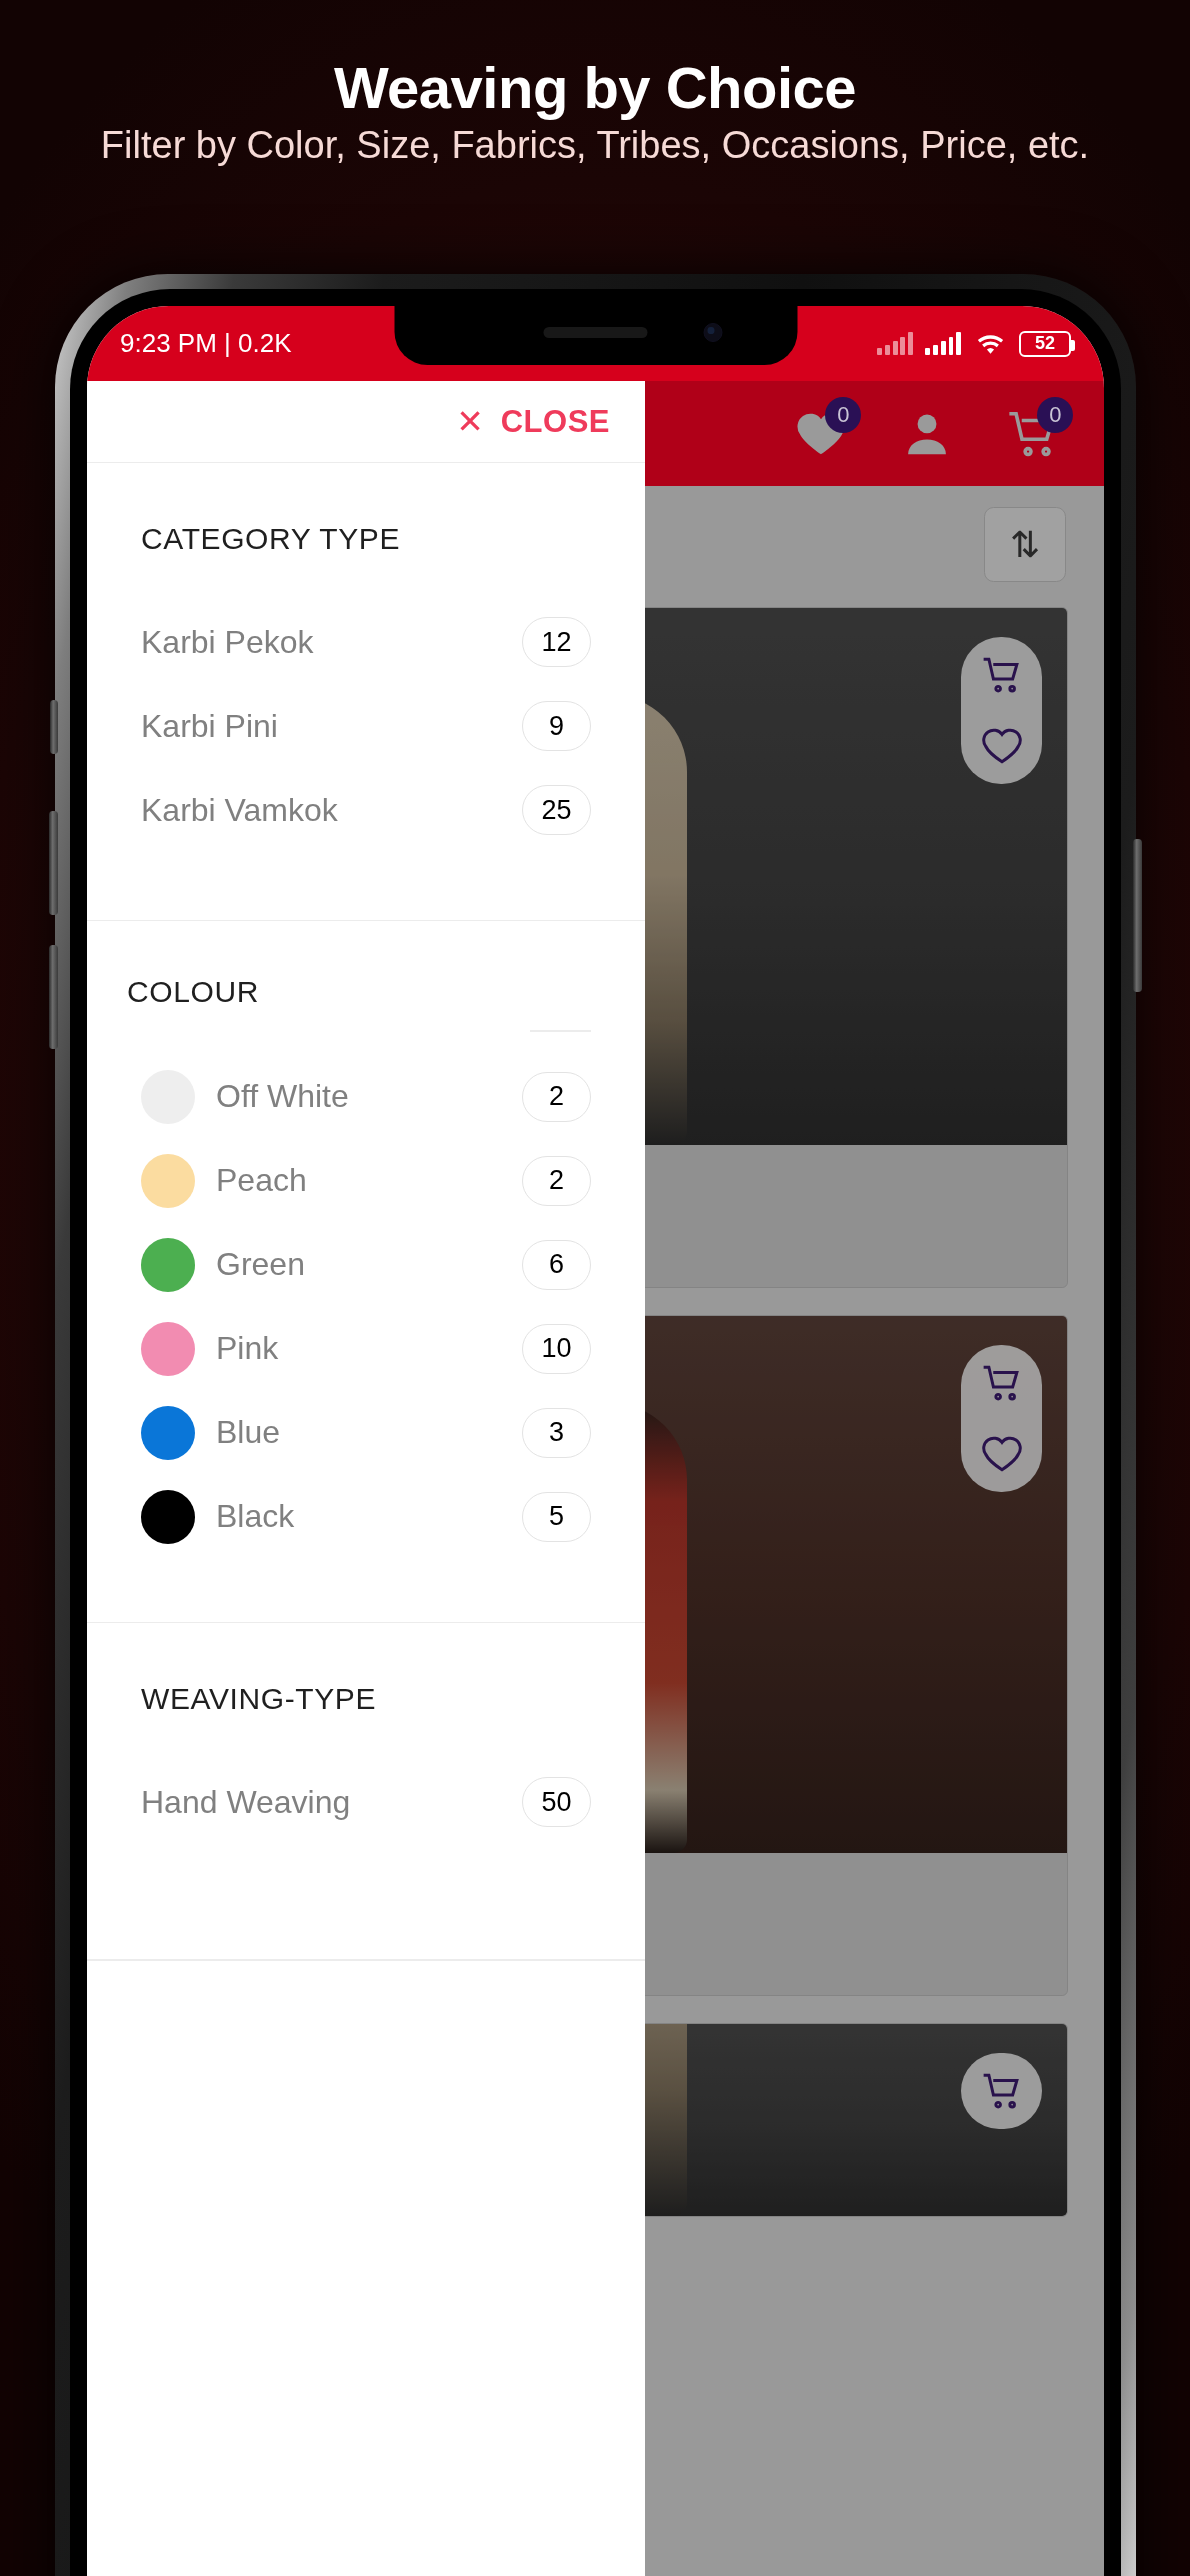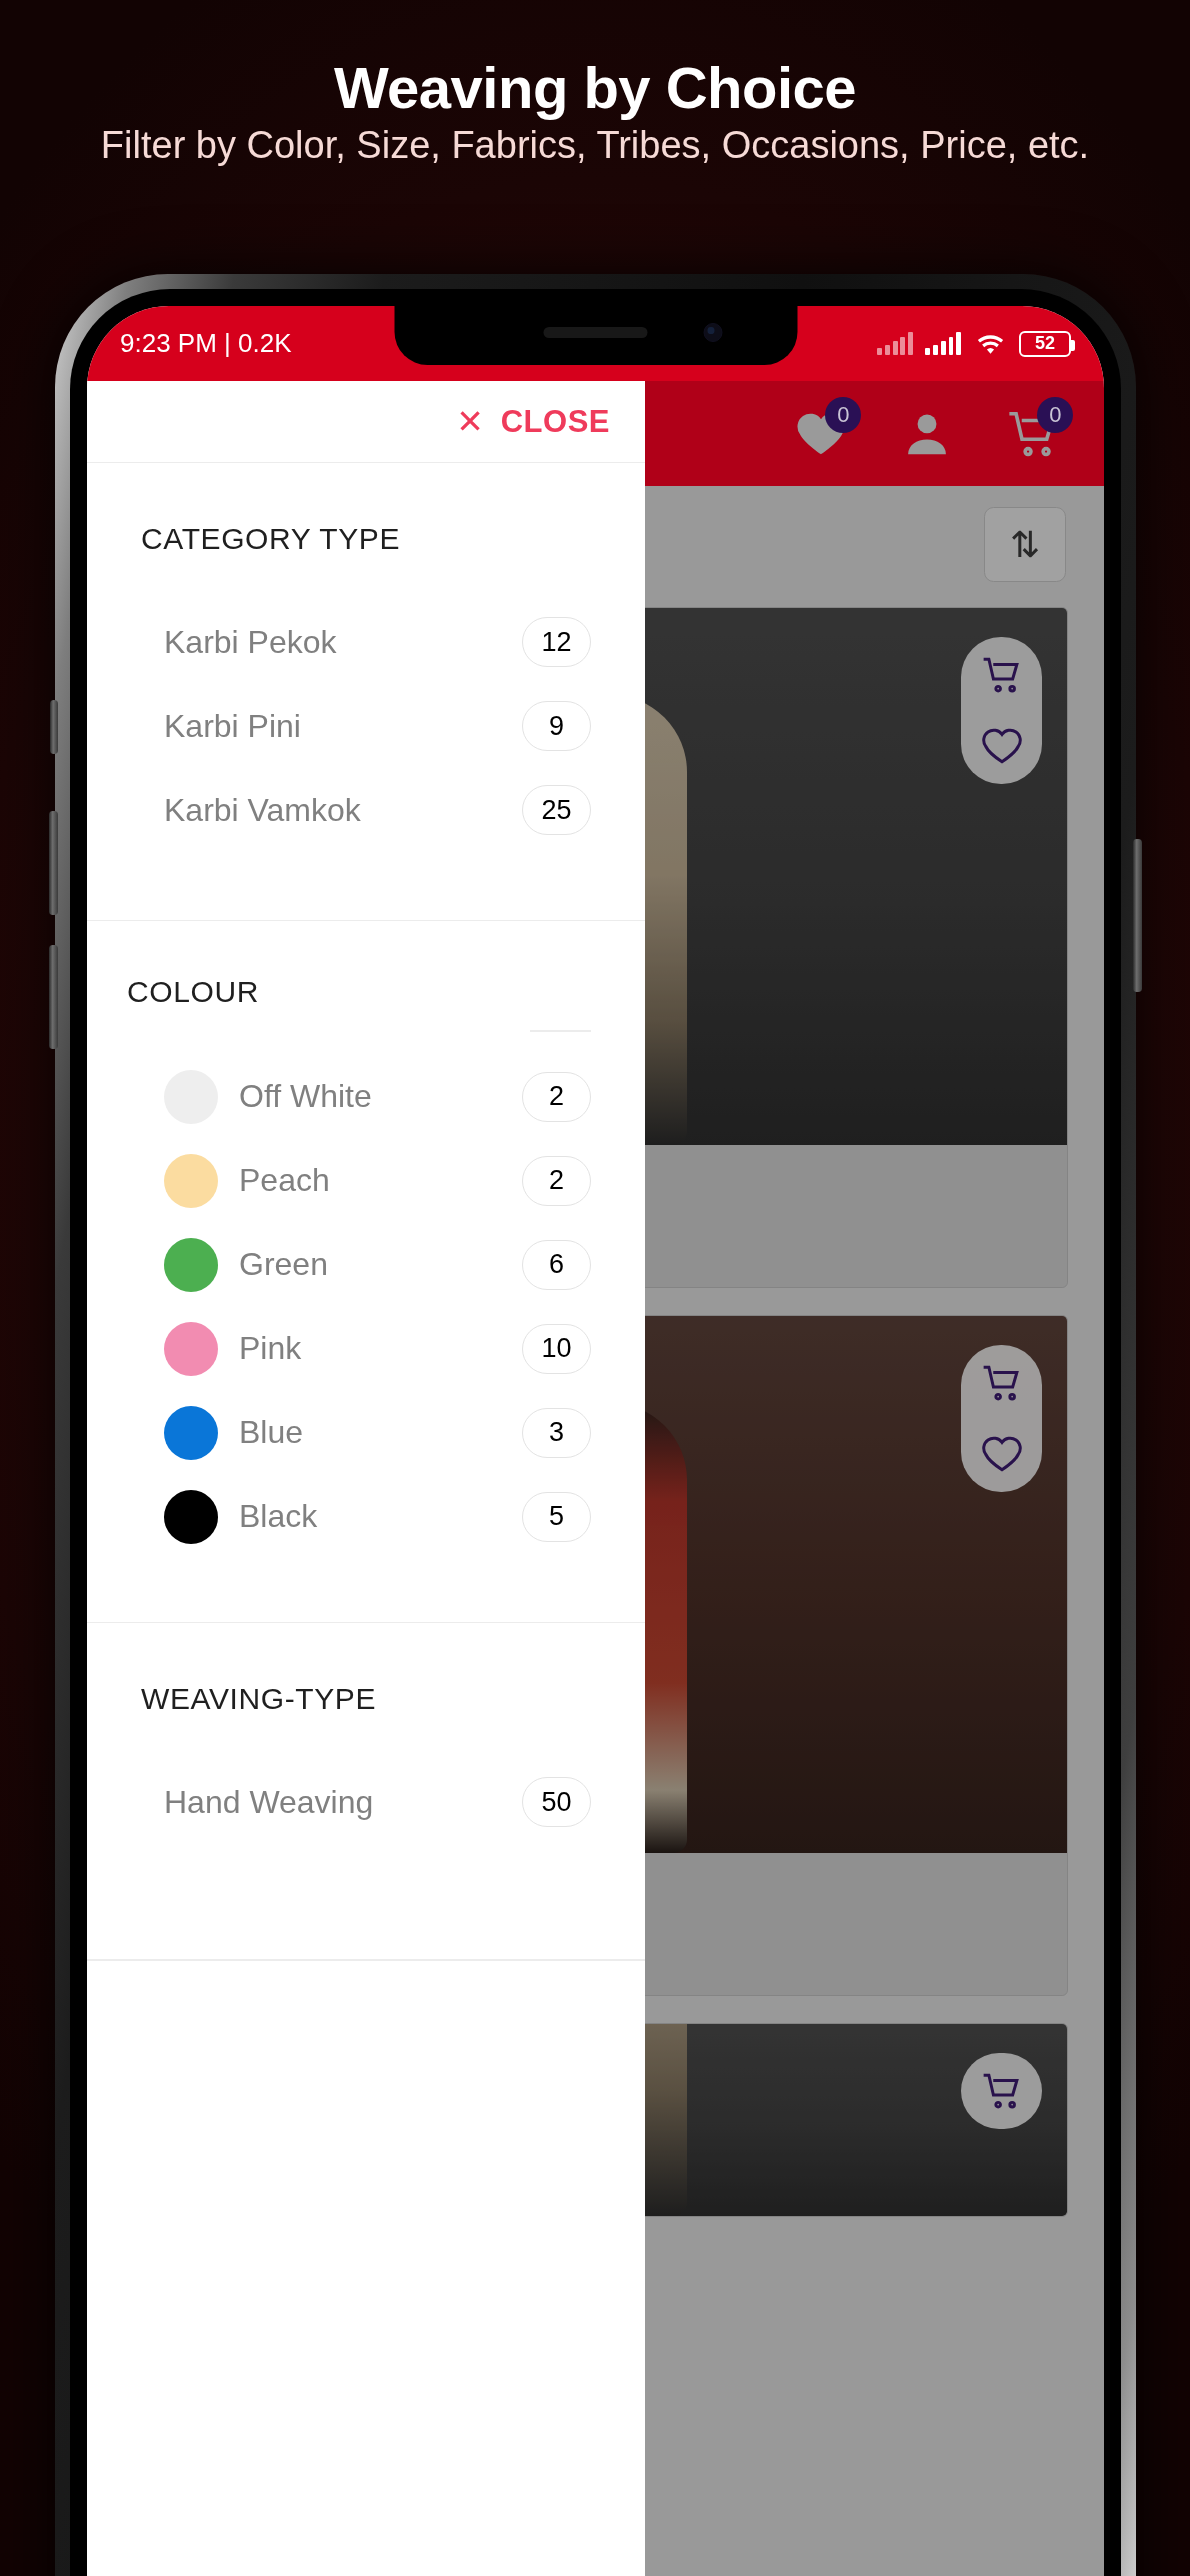--- a/index.html
+++ b/index.html
@@ -273,21 +273,20 @@
     color: #1f1f1f;
     letter-spacing: 0.6px;
     padding: 59px 0 44px 54px;
   }
   .fhead.tight { padding-top: 54px; padding-bottom: 9.6px; padding-left: 40px; }
   .frow {
     display: flex; align-items: center;
     padding: 0 54px 0 54px;
     height: 84px;
     gap: 21px;
-    margin-left: 23px;
   }
   .swatch {
     width: 54px; height: 54px;
     border-radius: 50%;
     flex: 0 0 auto;
   }
   .flabel {
     flex: 1 1 auto;
     font-size: 32px;
     color: #808080;

